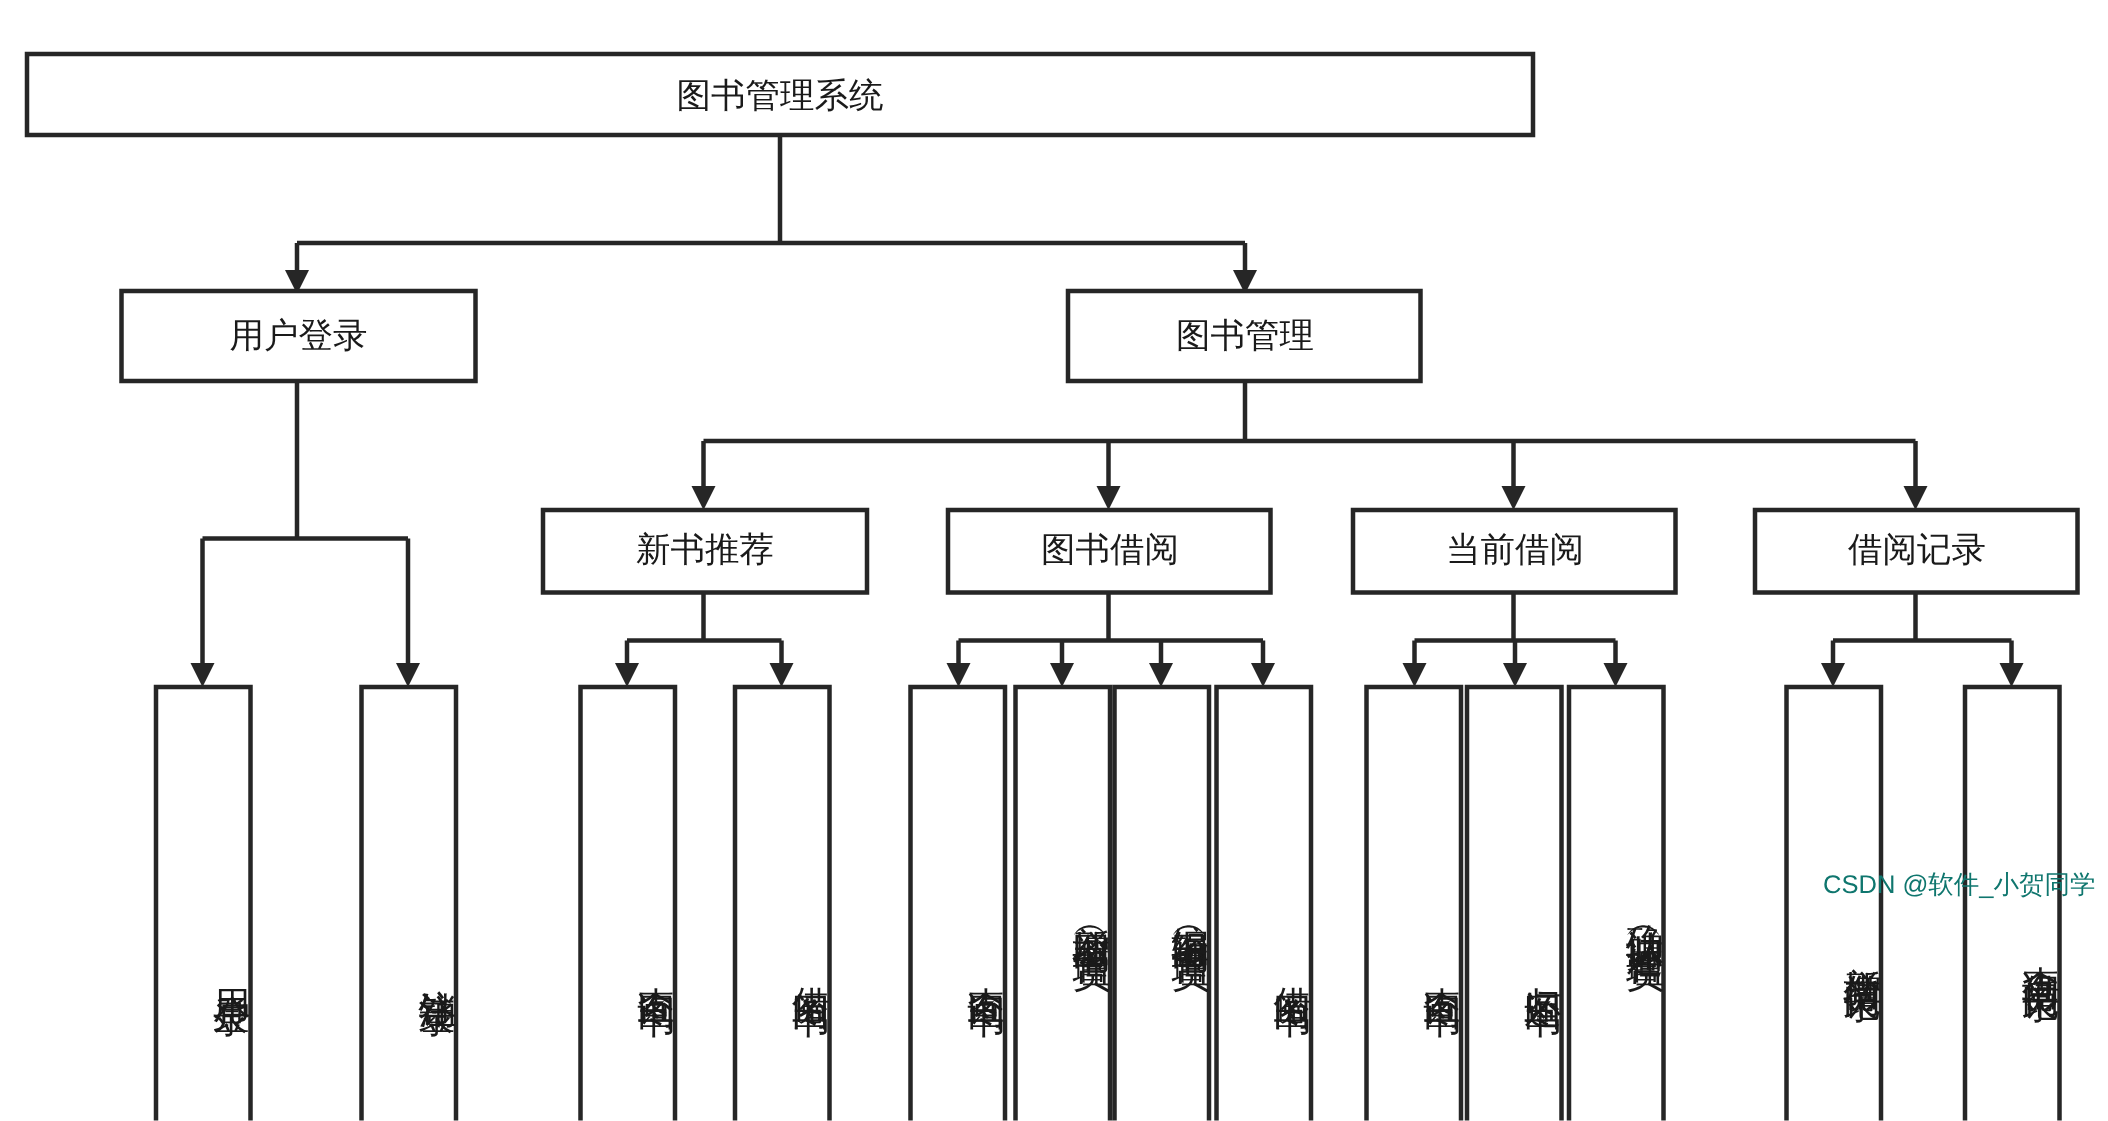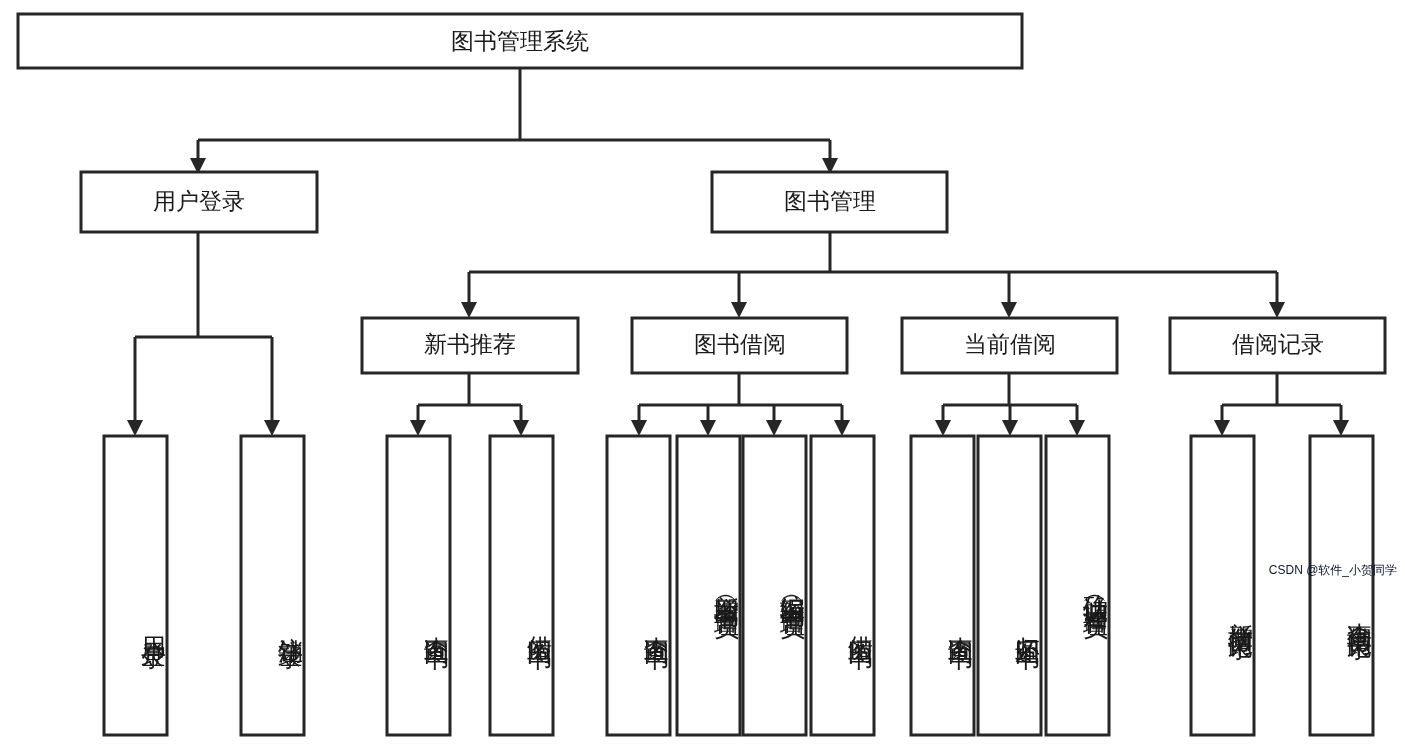--- a/index.html
+++ b/index.html
@@ -11,20 +11,21 @@
     width: 1405px;
     height: 747px;
     font-family: "Liberation Sans", "DejaVu Sans", sans-serif;
     overflow: hidden;
     position: relative;
   }
   #diagram-root {
     position: relative;
     width: 1405px;
     height: 585px;
+    margin-top: 22px;
   }
   svg.flow {
     position: absolute;
     top: 0;
     left: 0;
     width: 1405px;
     height: 747px;
   }
   .box-rect {
     fill: #ffffff;
@@ -59,22 +60,22 @@
     align-items: flex-start;
     justify-content: center;
     white-space: nowrap;
     pointer-events: none;
   }
   .watermark {
     position: absolute;
     right: 8px;
     bottom: 6px;
     font-family: "Liberation Sans", "DejaVu Sans", sans-serif;
-    font-size: 12px;
-    color: #0f172a;
+    font-size: 17px;
+    color: #0f766e;
     white-space: nowrap;
     user-select: none;
   }
 </style>
 </head>
 <body>
 
 <div id="diagram-root">
 
   <svg class="flow" viewBox="0 0 1405 747">

